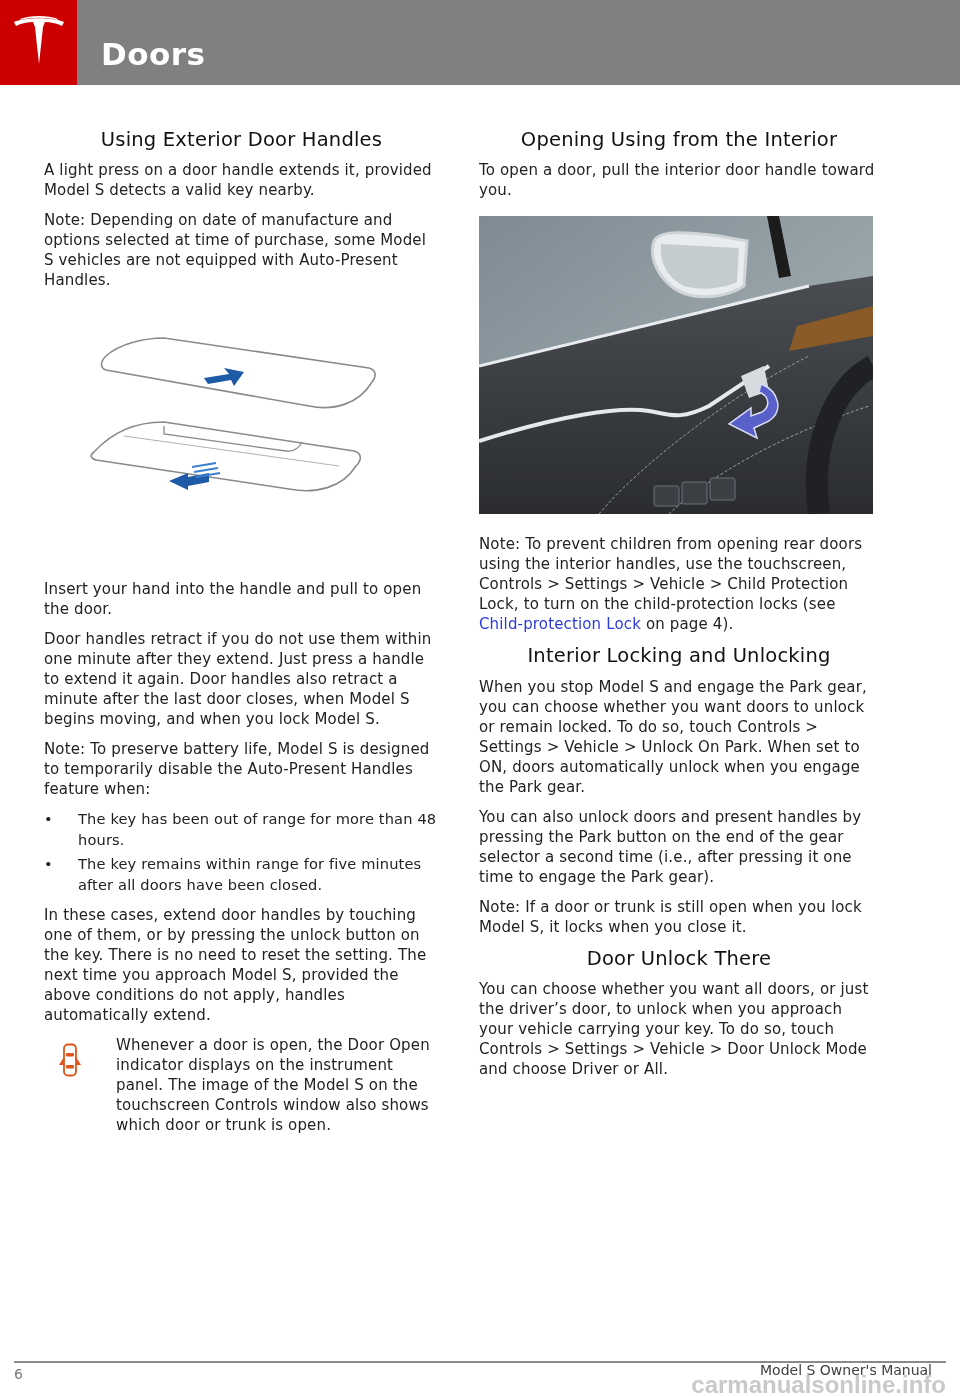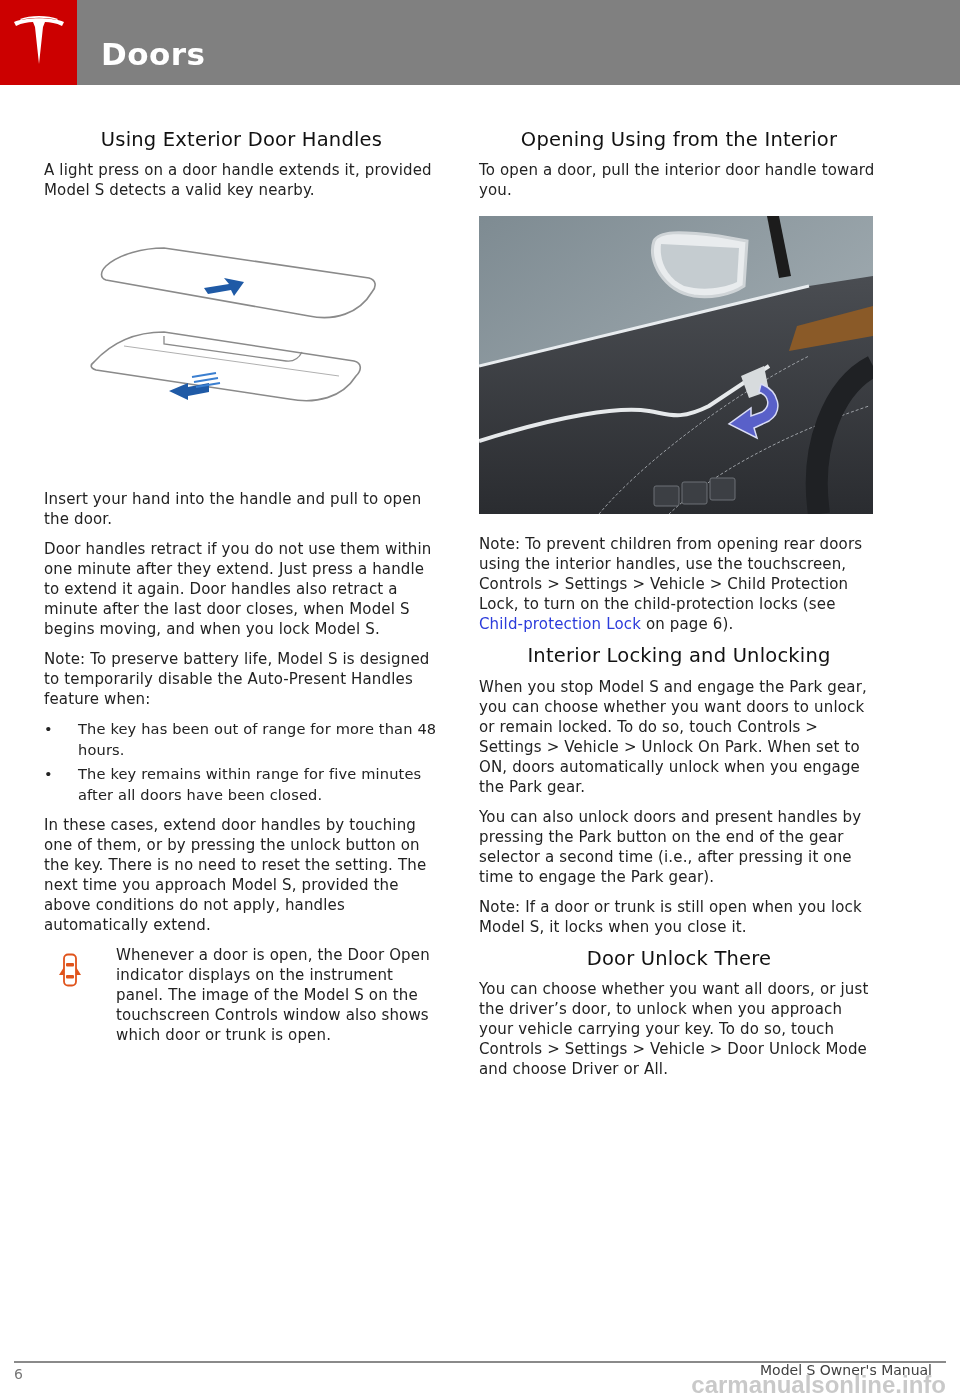--- a/index.html
+++ b/index.html
@@ -49,20 +49,21 @@
       <path d="M2 8 C14 3 40 3 52 8 L50 12 C44 9 38 8 33 8 L31 13 L27 50 L23 13 L21 8 C16 8 10 9 4 12 Z" fill="#ffffff"></path>
       <path d="M8 5 C18 1 36 1 46 5 L45 6 C36 3 18 3 9 6 Z" fill="#ffffff"></path>
     </svg>
   </div>
   <div class="header-title">Doors</div>
 </div>
 
 <div class="col col-left">
   <h2>Using Exterior Door Handles</h2>
   <p>A light press on a door handle extends it, provided Model S detects a valid key nearby.</p>
+  <p>Note: Depending on date of manufacture and options selected at time of purchase, some Model S vehicles are not equipped with Auto-Present Handles.</p>
 
   <div class="figure-handle">
     <svg width="300" height="190" viewBox="0 0 300 190">
 
       <path d="M22 30 C35 18 60 12 80 12 L285 42 C292 44 293 50 288 56 C275 78 250 85 225 80 L22 44 C16 42 16 36 22 30 Z" fill="#ffffff" stroke="#8a8a8a" stroke-width="1.6"></path>
 
       <path d="M120 52 L145 48 L140 42 L160 46 L150 60 L147 54 L124 58 Z" fill="#1f5aa6"></path>
 
       <path d="M10 126 C30 104 55 96 80 96 L270 125 C278 127 278 134 272 140 C258 162 232 168 205 163 L12 134 C6 132 6 129 10 126 Z" fill="#ffffff" stroke="#8a8a8a" stroke-width="1.6"></path>
       <path d="M80 100 L80 108 L202 125 C210 126 215 122 218 116" fill="none" stroke="#8a8a8a" stroke-width="1.3"></path>
@@ -141,21 +142,21 @@
 
       <path d="M282 168 C300 175 305 195 290 205 L275 212 L278 222 L250 208 L272 192 L272 200 L283 196 C292 190 290 180 280 176 Z" fill="#5960c9" stroke="#d9dcf5" stroke-width="1.5"></path>
 
       <rect x="175" y="270" width="25" height="20" rx="2" fill="#3c3f44" stroke="#6d7176"></rect>
       <rect x="203" y="266" width="25" height="22" rx="2" fill="#3c3f44" stroke="#6d7176"></rect>
       <rect x="231" y="262" width="25" height="22" rx="2" fill="#3c3f44" stroke="#6d7176"></rect>
     </svg>
   </div>
 
   <p>
-    <span>Note: To prevent children from opening rear doors using the interior handles, use the touchscreen, Controls &gt; Settings &gt; Vehicle &gt; Child Protection Lock, to turn on the child-protection locks (see </span><span class="link">Child-protection Lock</span><span> on page 6).</span>
+    <span>Note: To prevent children from opening rear doors using the interior handles, use the touchscreen, Controls &gt; Settings &gt; Vehicle &gt; Child Protection Lock, to turn on the child-protection locks (see </span><span class="link">Child-protection Lock</span><span> on page 4).</span>
   </p>
 
   <h2 class="spacer-h2">Interior Locking and Unlocking</h2>
   <p>When you stop Model S and engage the Park gear, you can choose whether you want doors to unlock or remain locked. To do so, touch Controls &gt; Settings &gt; Vehicle &gt; Unlock On Park. When set to ON, doors automatically unlock when you engage the Park gear.</p>
   <p>You can also unlock doors and present handles by pressing the Park button on the end of the gear selector a second time (i.e., after pressing it one time to engage the Park gear).</p>
   <p>Note: If a door or trunk is still open when you lock Model S, it locks when you close it.</p>
 
   <h2 class="spacer-h2">Door Unlock There</h2>
   <p>You can choose whether you want all doors, or just the driver’s door, to unlock when you approach your vehicle carrying your key. To do so, touch Controls &gt; Settings &gt; Vehicle &gt; Door Unlock Mode and choose Driver or All.</p>
 </div>

